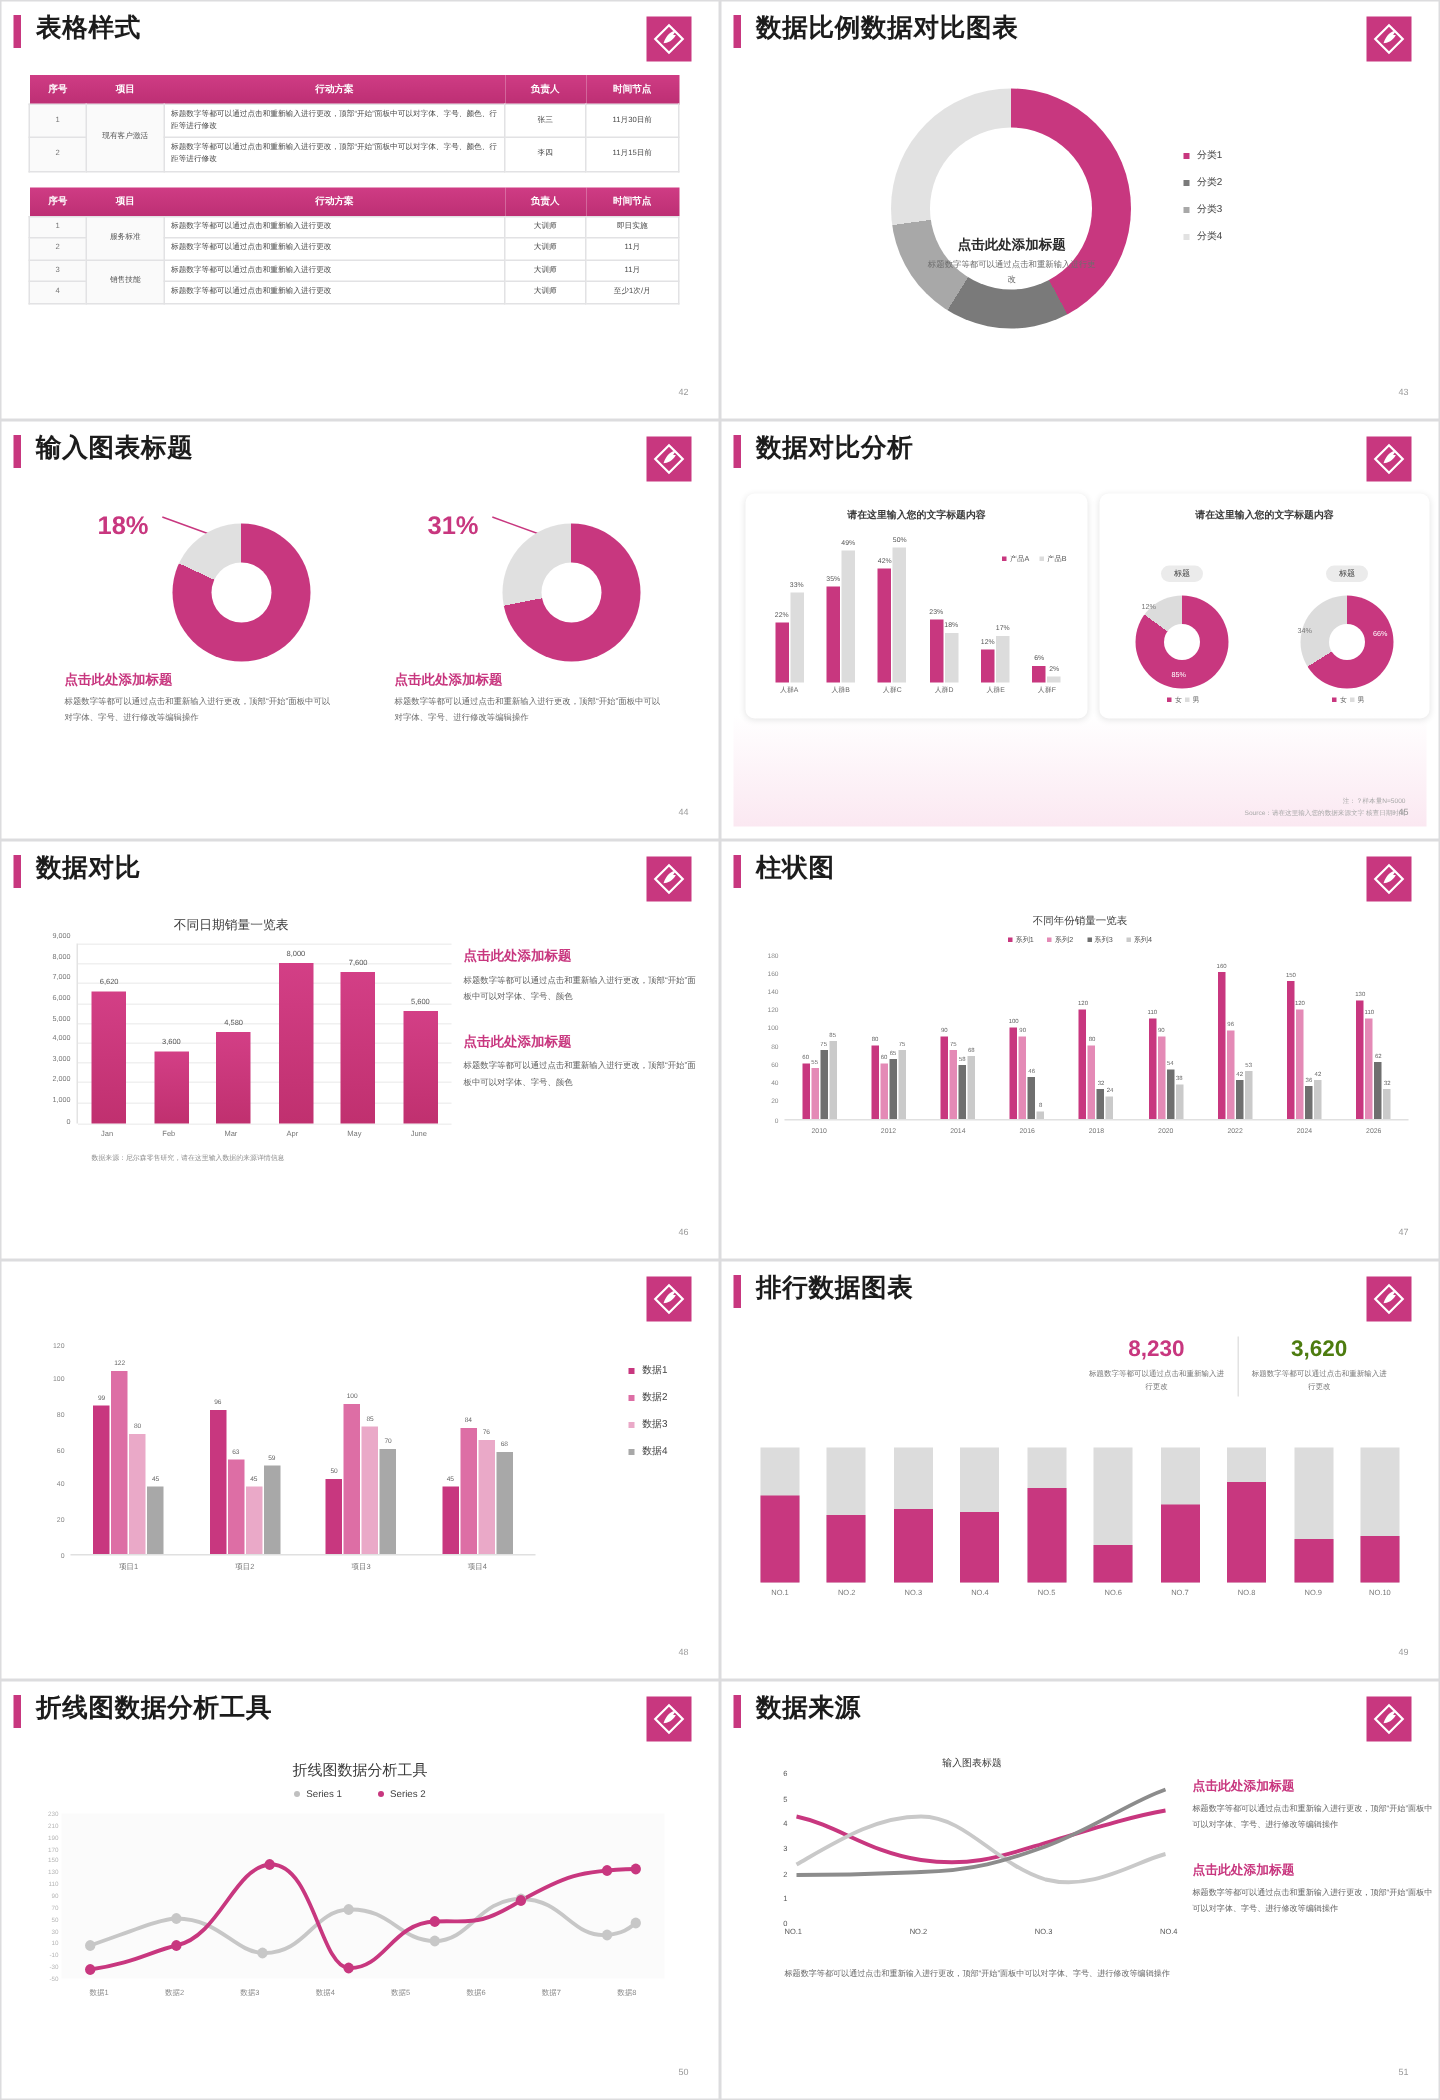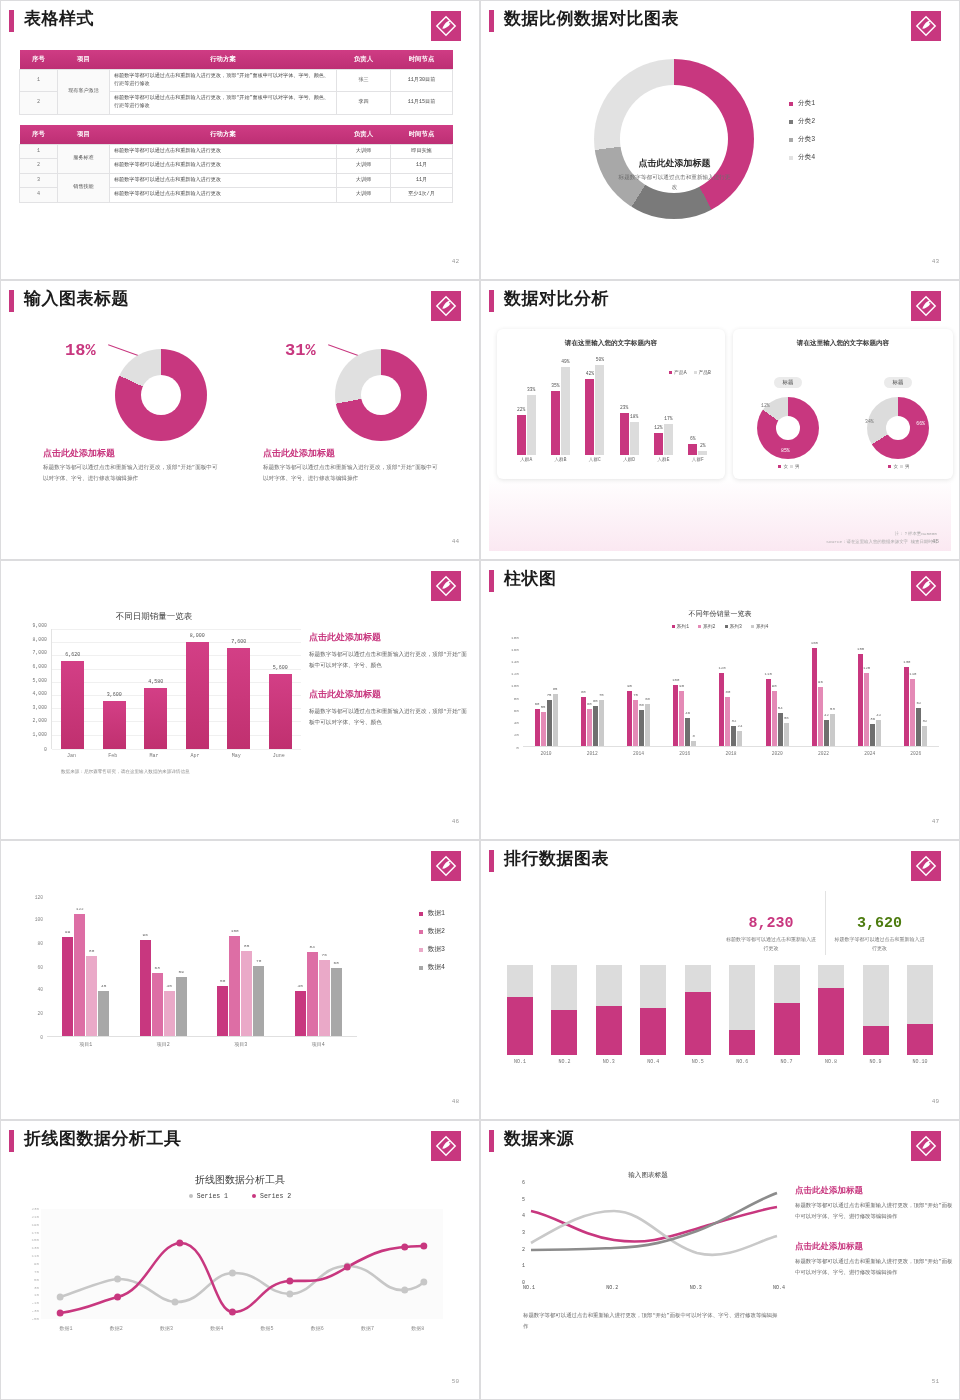--- a/index.html
+++ b/index.html
@@ -2,21 +2,21 @@
 <html><head>
 <meta charset="utf-8">
 <style>
   * { box-sizing: border-box; margin:0; padding:0; }
   body {
     width:960px; height:1400px;
     background:#e9e9eb;
     font-family:"Liberation Sans","DejaVu Sans",sans-serif;
     overflow:hidden;
   }
-  .grid { display:grid; grid-template-columns:repeat(2,480px); grid-template-rows:repeat(5,280px);font-family:Liberation Mono, monospace; }
+  .grid { display:grid; grid-template-columns:repeat(2,480px); grid-template-rows:repeat(5,280px); }
   .slide { position:relative; background:#fff; border:1px solid #dcdcde; overflow:hidden; }
   .slide-inner { position:absolute; left:8px; top:6px; right:8px; bottom:8px; }
 
   
   .s-head { display:flex; align-items:flex-start; }
   .accent-bar { width:5px; height:22px; background:#c8377f; margin-right:10px; margin-top:3px; }
   .s-title { font-size:17px; font-weight:bold; color:#1c1c1c; letter-spacing:.5px; }
   .logo { position:absolute; right:10px; top:4px; width:30px; height:30px; background:#c8377f; display:flex; align-items:center; justify-content:center; }
   .logo svg { width:22px; height:22px; }
   .pagenum { position:absolute; right:12px; bottom:6px; font-size:6px; color:#9a9a9a; }
@@ -115,21 +115,21 @@
   .g48 { display:flex; align-items:flex-end; gap:1px; }
   .g48 .b { width:11px; position:relative; }
   .g48 .b span { position:absolute; top:-8px; left:50%; transform:translateX(-50%); font-size:4.4px; color:#666; }
   .d1{background:#c8377f;} .d2{background:#dd6ea5;} .d3{background:#eaa9c8;} .d4{background:#a8a8a8;}
   .s48-x { position:absolute; left:38px; width:310px; top:194px; display:flex; justify-content:space-around; font-size:5px; color:#777; }
   .s48-leg { position:absolute; right:26px; top:62px; }
 
   
   .s49-stats { position:absolute; right:18px; top:44px; display:flex; }
   .stat { width:108px; text-align:center; padding:0 8px; }
-  .stat .v { font-size:15px; font-weight:bold;margin-top:24px; }
+  .stat .v { font-size:15px; font-weight:bold; }
   .stat .d { font-size:5px; color:#777; line-height:1.85; margin-top:4px; }
   .stat.pink .v { color:#c8377f; }
   .stat.grey .v { color:#4d7c0f; }
   .stat.grey { border-left:1px solid #e2e2e2; }
   .s49-bars { position:absolute; left:18px; right:18px; top:118px; height:90px; display:flex; justify-content:space-between; align-items:flex-end; }
   .rb { width:26px; height:90px; background:#dcdcdc; position:relative; }
   .rb i { position:absolute; left:0; bottom:0; width:100%; background:#c8377f; display:block; }
   .s49-x { position:absolute; left:18px; right:18px; top:212px; display:flex; justify-content:space-between; font-size:5px; color:#777; }
   .s49-x span { width:26px; text-align:center; }
 
@@ -436,20 +436,24 @@
       <div class="s45-note">
         <div>注：？样本量N=5000</div>
         <div>Source：请在这里输入您的数据来源文字  核查日期时间</div>
       </div>
       <div class="pagenum">45</div>
     </div>
   </div>
 
   <div class="slide">
     <div class="slide-inner">
+      <div class="s-head">
+          <div class="accent-bar"></div>
+        <div class="s-title">数据对比</div>
+        </div>
       <div class="logo">
         <svg viewBox="0 0 24 24">
             <polygon points="12,2 22,12 12,22 2,12" fill="none" stroke="#fff" stroke-width="1.6"></polygon>
             <path d="M8 15 C10 9, 14 6, 17 6 L15 9 L17 9 C15 13, 11 15, 8 15 Z" fill="#fff"></path>
           </svg>
       </div>
 
       <div class="s46-ct">不同日期销量一览表</div>
       <div class="s46-ylab">
         <span style="top:0%">9,000</span>

